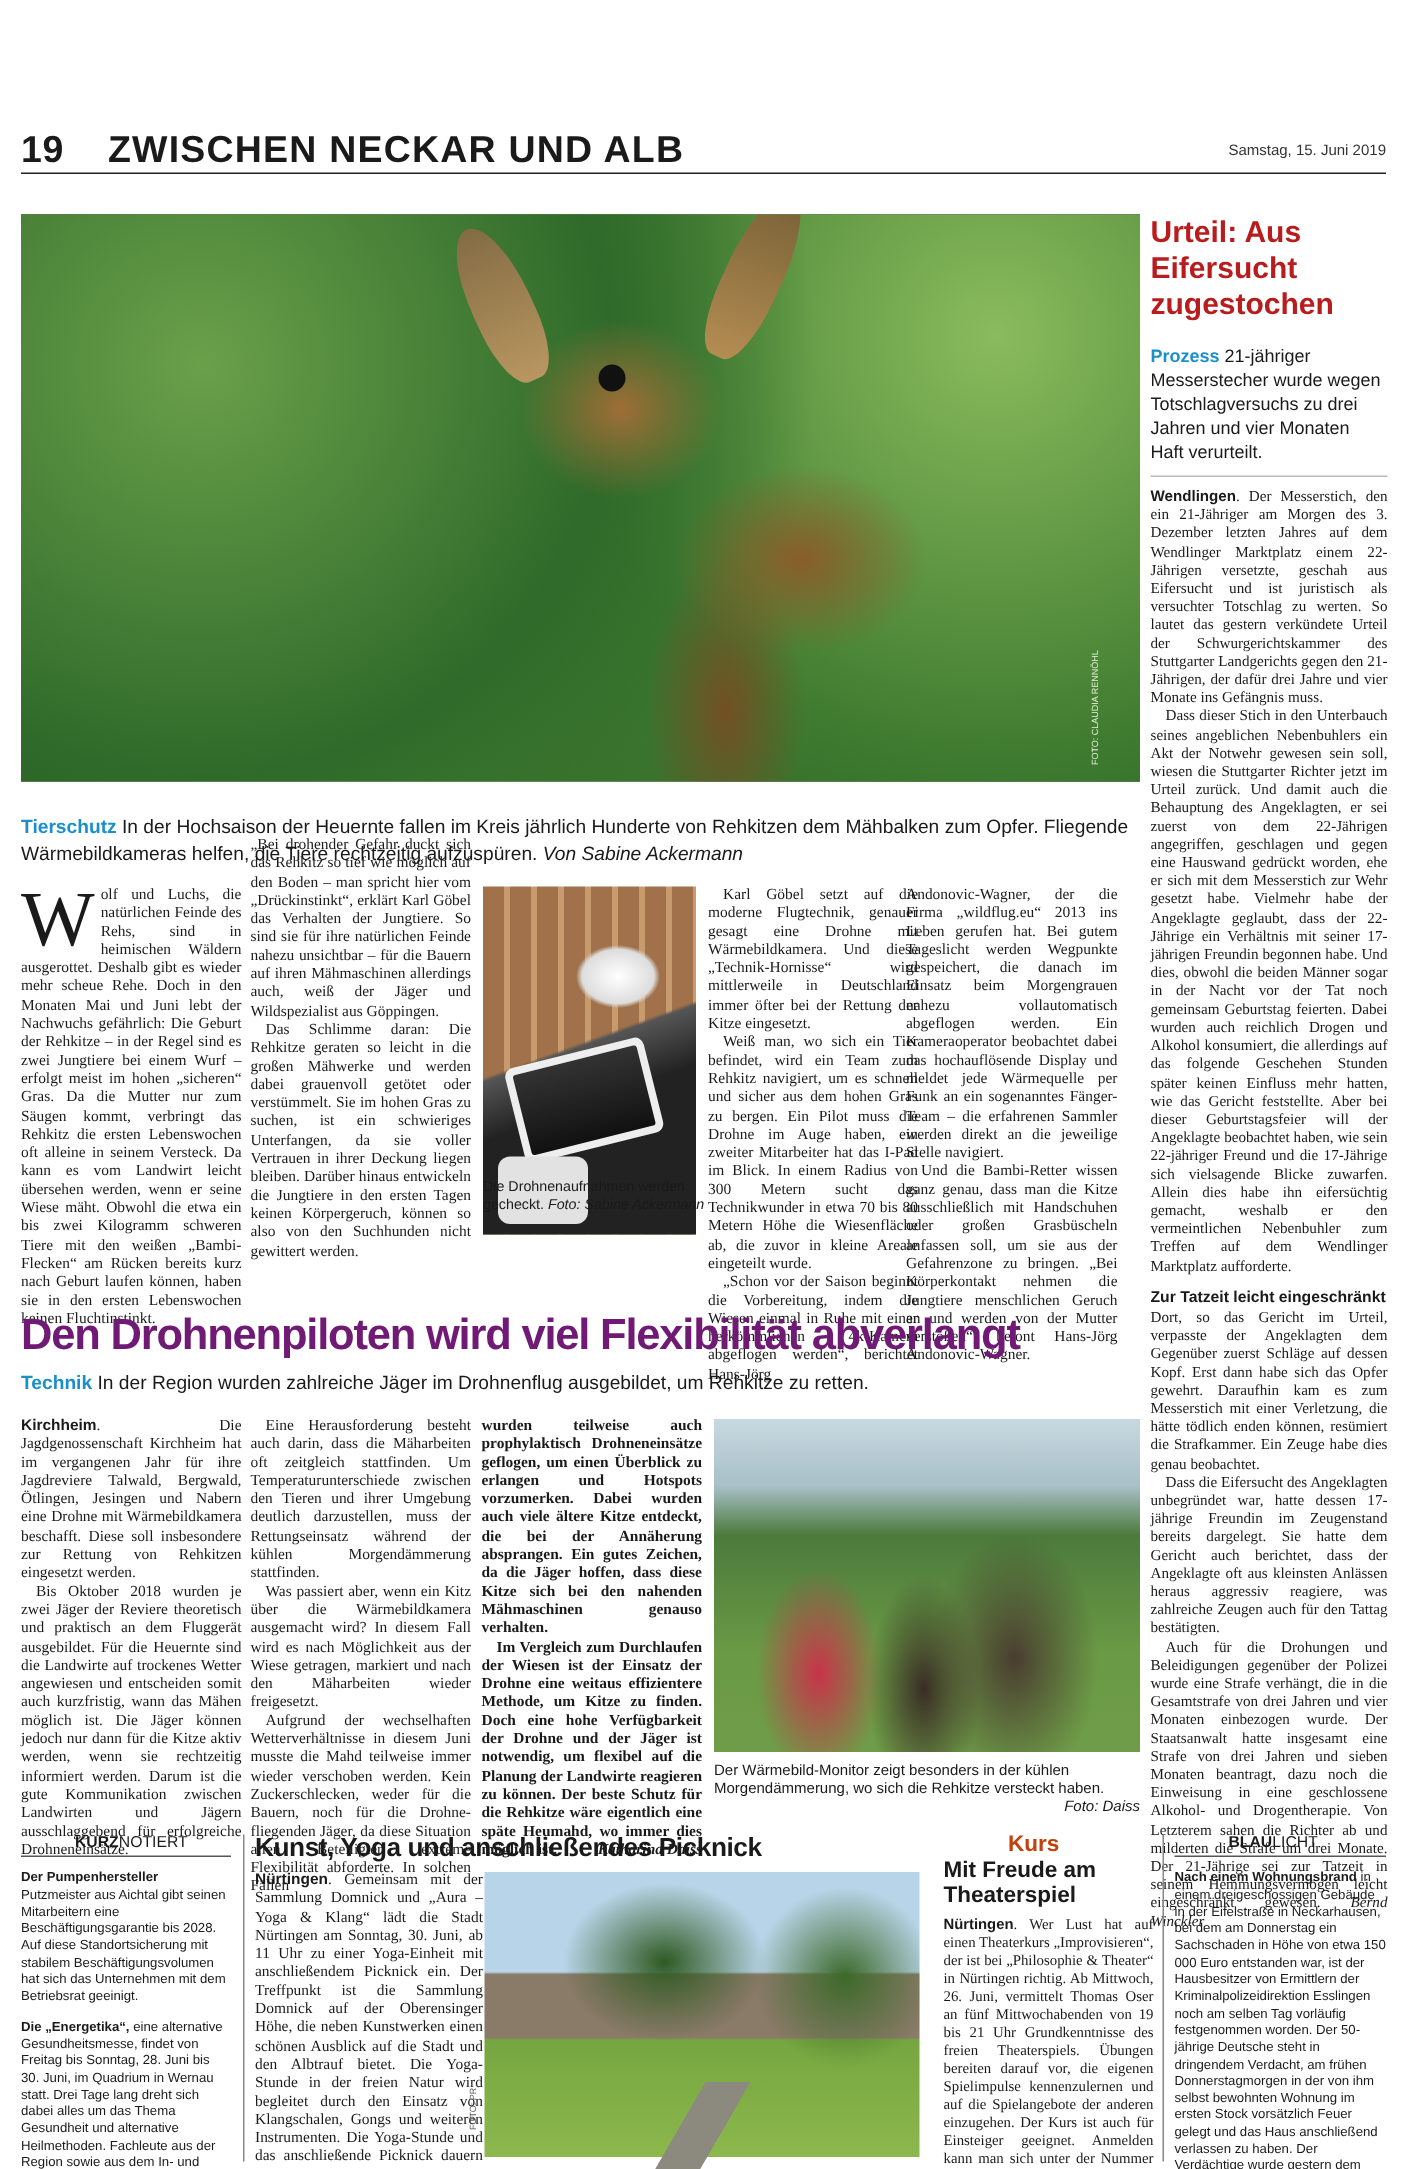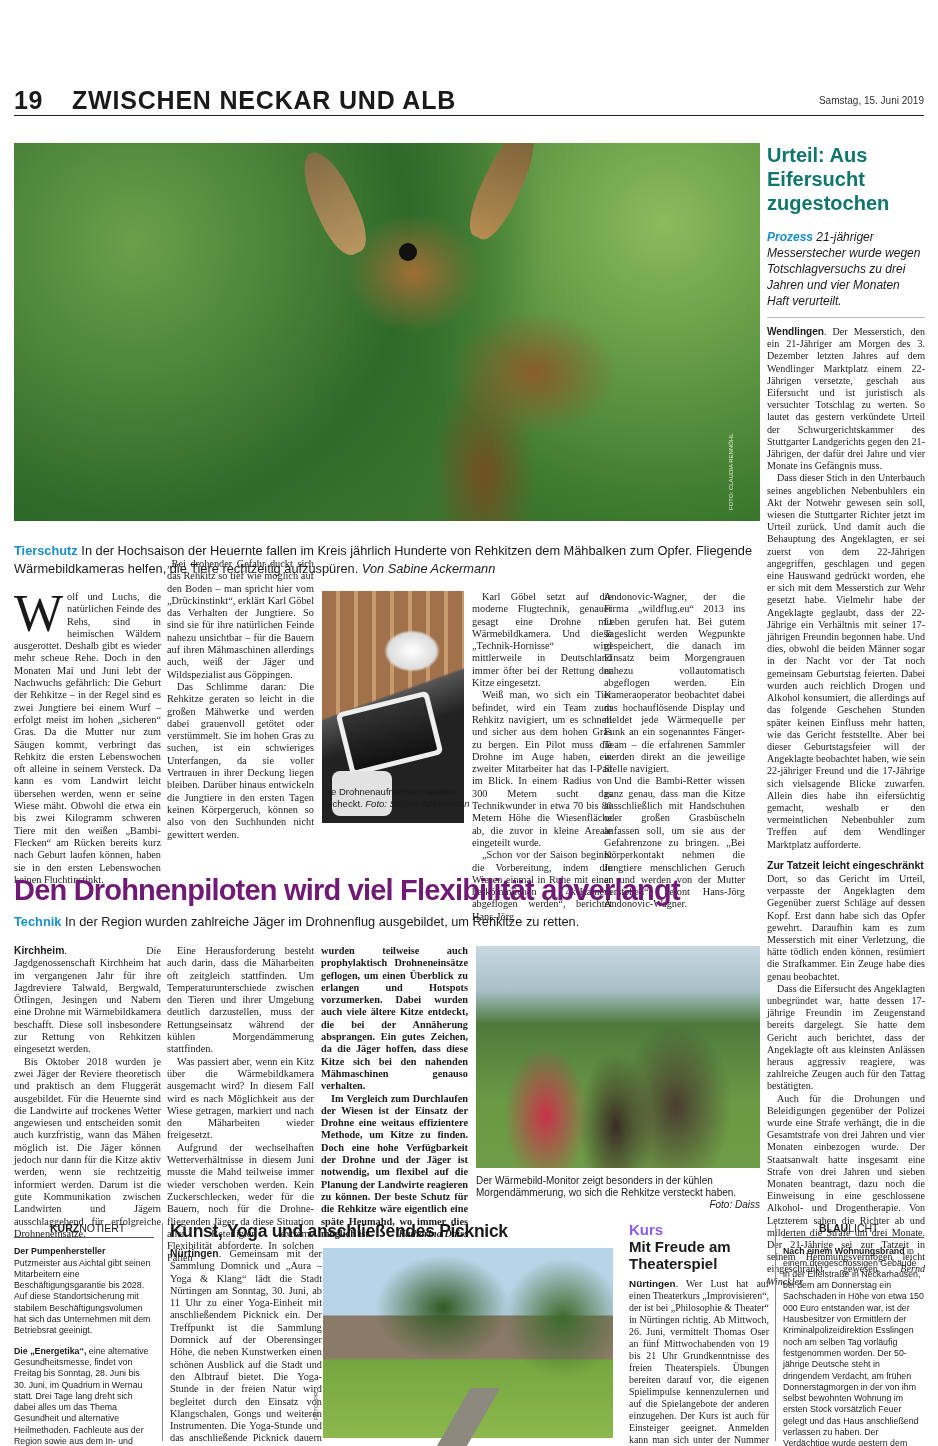--- a/index.html
+++ b/index.html
@@ -25,22 +25,22 @@
       linear-gradient(135deg, #2e5e27, #5a9440 45%, #2b5a22 100%);
   }
   #hero-ear1 { left: 300px; top: 5px; width: 40px; height: 110px; background: linear-gradient(#8a6a45,#c79a66); border-radius: 50% 50% 40% 40%; transform: rotate(-25deg); opacity: .9; }
   #hero-ear2 { left: 470px; top: -20px; width: 38px; height: 120px; background: linear-gradient(#7a5a35,#c08e55); border-radius: 50% 50% 40% 40%; transform: rotate(25deg); opacity: .9; }
   #hero-eye { left: 385px; top: 100px; width: 18px; height: 18px; background: #111; border-radius: 50%; }
   #hero-title { left: 22px; top: 222px; font-family: "Liberation Sans", sans-serif; font-weight: bold; font-size: 42px; line-height: 40px; color: #fff; letter-spacing: -0.5px; }
   .hero-credit-wrap { left: 728px; top: 510px; transform: rotate(-90deg); transform-origin: left top; font-family: "Liberation Sans", sans-serif; font-size: 6px; color: #e6f0d8; white-space: nowrap; }
 
   
   #rc { left: 767px; top: 143px; width: 158px; }
-  #rc-title { font-family: "Liberation Sans", sans-serif; font-weight: bold; font-size: 20px; line-height: 24px; color: #0f766e; }
-  #rc-teaser { margin-top: 14px; font-family: "Liberation Sans", sans-serif; font-size: 12px; line-height: 16px; font-style: italic; }
+  #rc-title { font-family: "Liberation Sans", sans-serif; font-weight: bold; font-size: 20px; line-height: 24px; color: #b91c1c; }
+  #rc-teaser { margin-top: 14px; font-family: "Liberation Sans", sans-serif; font-size: 12px; line-height: 16px; }
   #rc-rule { margin-top: 8px; border-top: 1px solid #bbb; }
   .body { font-family: "Liberation Serif", serif; font-size: 10.3px; line-height: 12.3px; text-align: justify; hyphens: auto; }
   .body p { text-indent: 10px; }
   .body p.first { text-indent: 0; }
   .dateline { font-family: Liberation Sans, sans-serif; font-weight: bold; }
   .subhead { font-family: "Liberation Sans", sans-serif; font-weight: bold; font-size: 10.5px; margin-top: 8px; margin-bottom: 2px; }
   .author { font-style: italic; float: right; }
 
   
   #hero-teaser { left: 14px; top: 542px; width: 745px; font-family: "Liberation Sans", sans-serif; font-size: 12.8px; line-height: 18px; }
@@ -84,21 +84,21 @@
   #yoga-body { left: 170px; top: 1248px; width: 152px; font-size: 10.3px; line-height: 12.3px; }
   #photo-yoga { left: 323px; top: 1248px; width: 290px; height: 190px; background:
     radial-gradient(ellipse 90px 70px at 120px 60px, #2f5a22, rgba(0,0,0,0) 75%),
     radial-gradient(ellipse 80px 80px at 240px 70px, #3d6a2b, rgba(0,0,0,0) 75%),
     linear-gradient(#b8d4e8 0, #b8d4e8 35%, #8a7a68 36%, #8a7a68 58%, #76a640 59%, #8cb84d 100%);
   }
   #photo-yoga-path { left: 130px; top: 140px; width: 30px; height: 60px; background: #8c8a7e; transform: skewX(-30deg); }
   #yoga-credit { left: 313px; top: 1420px; transform: rotate(-90deg); transform-origin: left top; font-family: "Liberation Sans", sans-serif; font-size: 6px; color: #555; white-space: nowrap; }
 
   #kurs { left: 629px; top: 1221px; width: 140px; }
-  #kurs-kicker { font-family: "Liberation Sans", sans-serif; font-weight: bold; font-size: 15px; color: #8b5cf6; line-height: 17px; }
+  #kurs-kicker { font-family: "Liberation Sans", sans-serif; font-weight: bold; font-size: 15px; color: #c2410c; line-height: 17px; margin-left: 43px; }
   #kurs-title { font-family: "Liberation Sans", sans-serif; font-weight: bold; font-size: 15px; line-height: 17px; }
   #kurs-body { margin-top: 6px; font-size: 9.9px; line-height: 12px; }
 
   #blau { left: 783px; top: 1223px; width: 141px; font-family: "Liberation Sans", sans-serif; font-size: 8.8px; line-height: 11.3px; }
 </style>
 </head>
 <body>
 
 <div id="header" class="abs">
   <span id="page-num" class="abs">19</span>

